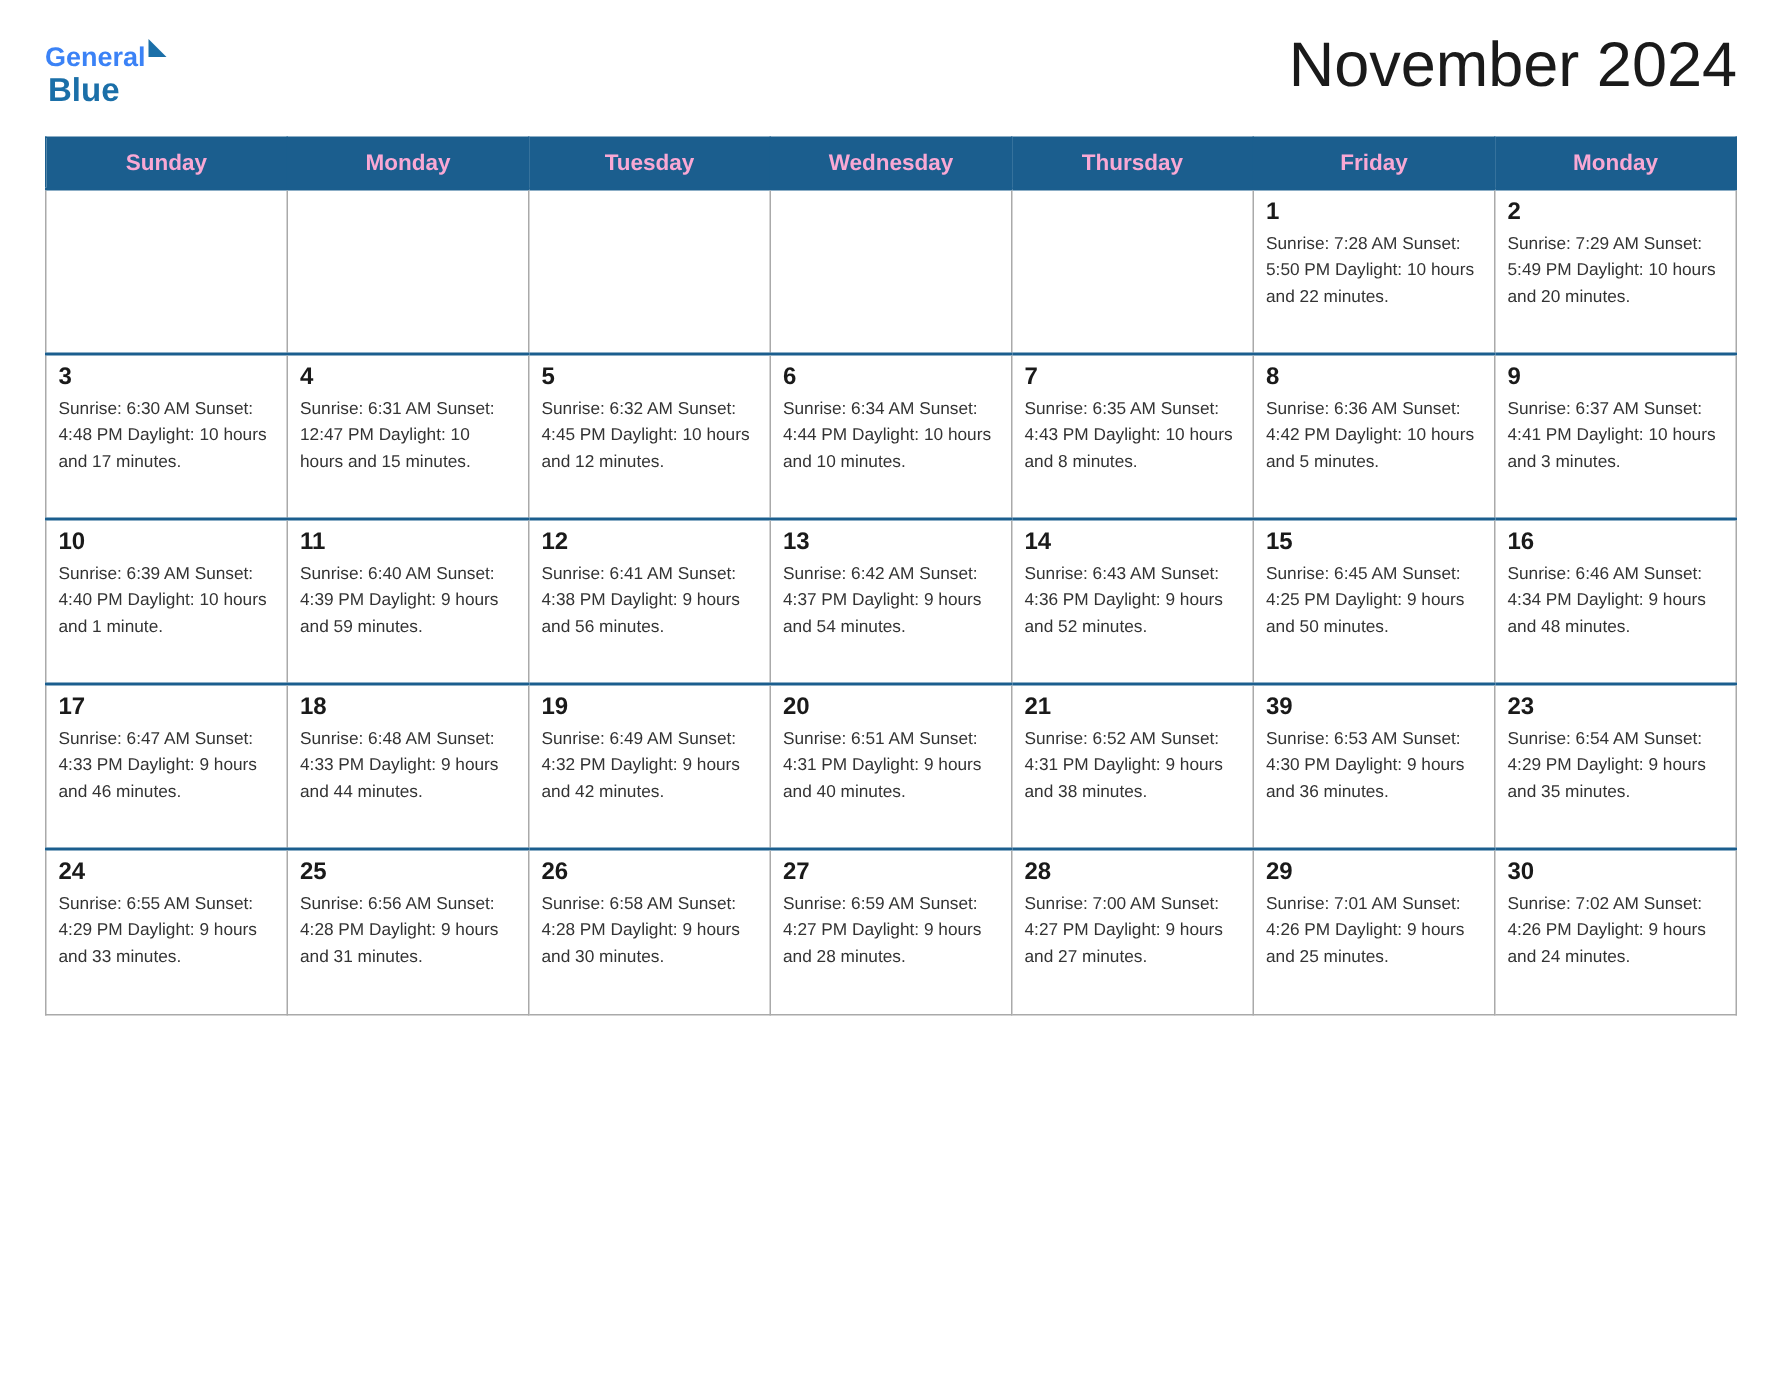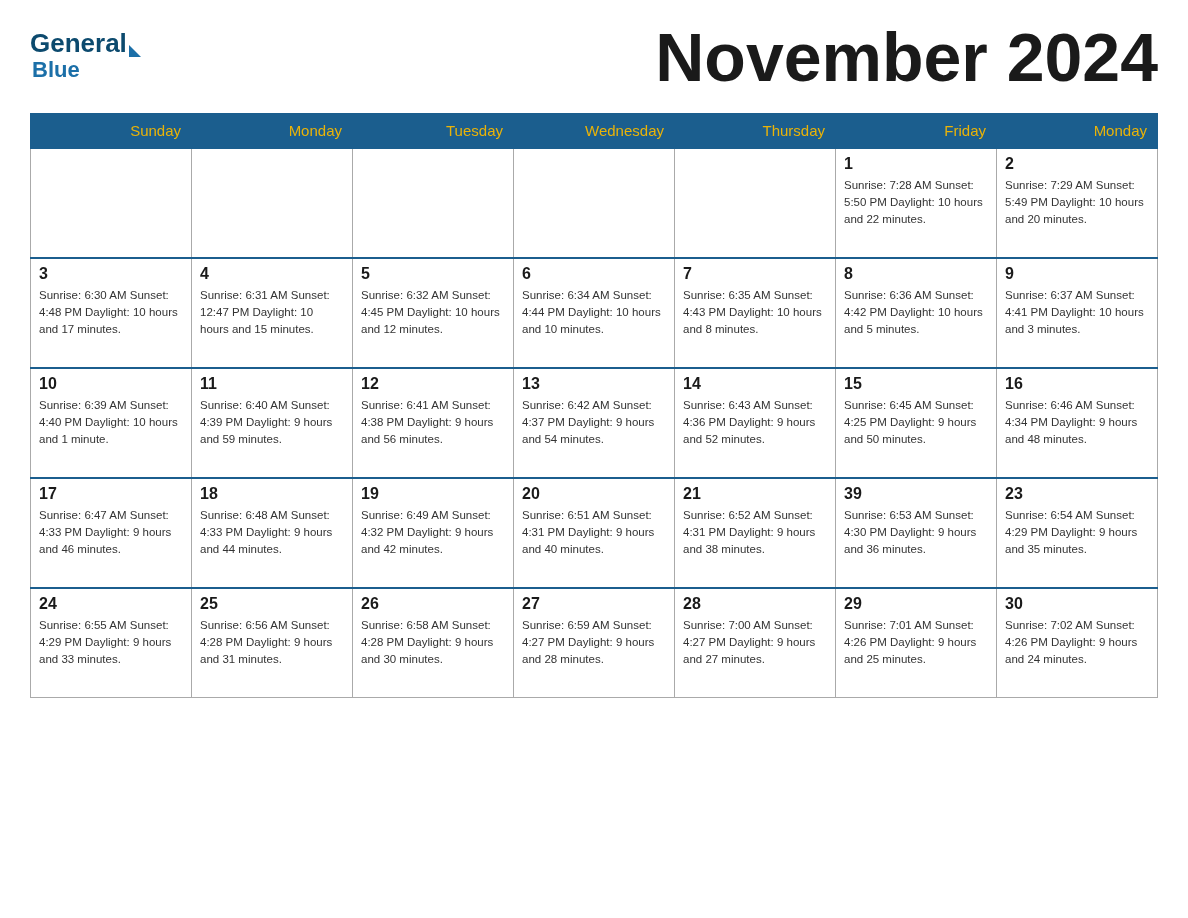--- a/index.html
+++ b/index.html
@@ -16,26 +16,26 @@
       align-items: flex-start;
       margin-bottom: 18px;
     }
     .logo {
       display: flex;
       flex-direction: column;
       align-items: flex-start;
       padding-top: 8px;
     }
     .logo-general {
-      font-size: 26px;
+      font-size: 18px;
       font-weight: bold;
-      color: #0c4a6e;
+      color: #3b82f6;
       letter-spacing: 0;
       display: flex;
-      align-items: flex-end;
+      align-items: flex-start;
     }
     .logo-arrow {
       display: inline-block;
       width: 0;
       height: 0;
       border-left: 12px solid #1b6fa8;
       border-top: 12px solid transparent;
       border-bottom: 0px solid transparent;
       margin-left: 2px;
       position: relative;
@@ -45,42 +45,42 @@
       font-size: 22px;
       font-weight: bold;
       color: #1b6fa8;
       margin-top: -2px;
       margin-left: 2px;
     }
     .title-area {
       text-align: right;
     }
     .month-title {
-      font-size: 68px;
-      font-weight: bold;
+      font-size: 42px;
+      font-weight: normal;
       color: #1a1a1a;
       line-height: 1.1;
     }
     .location {
       font-size: 20px;
       color: #333;
       margin-top: 4px;
     }
     .calendar-table {
       width: 100%;
       border-collapse: collapse;
       table-layout: fixed;
     }
     .calendar-table th {
       background-color: #1b5e8e;
-      color: #eab308;
+      color: #f9a8d4;
       font-size: 15px;
-      font-weight: normal;
+      font-weight: bold;
       padding: 8px 10px;
-      text-align: right;
+      text-align: center;
       border: 1px solid #1b5e8e;
     }
     .calendar-table td {
       border: 1px solid #aaa;
       vertical-align: top;
       padding: 6px 8px;
       font-size: 11.5px;
       color: #333;
       height: 110px;
     }

